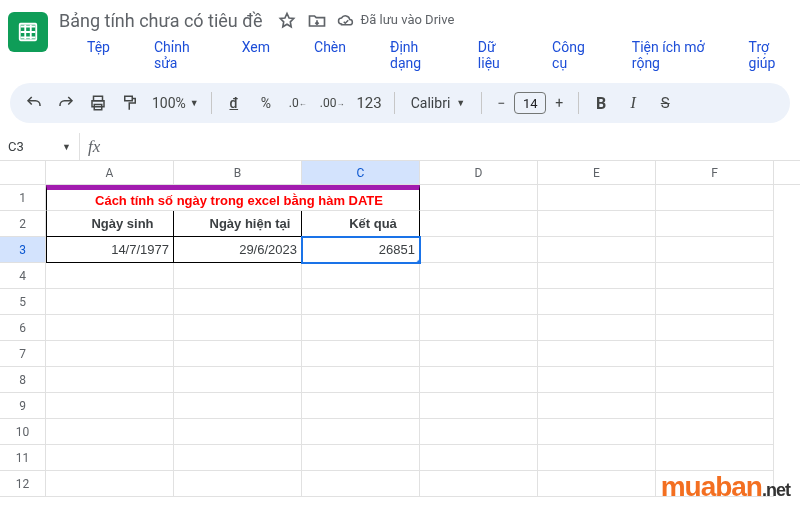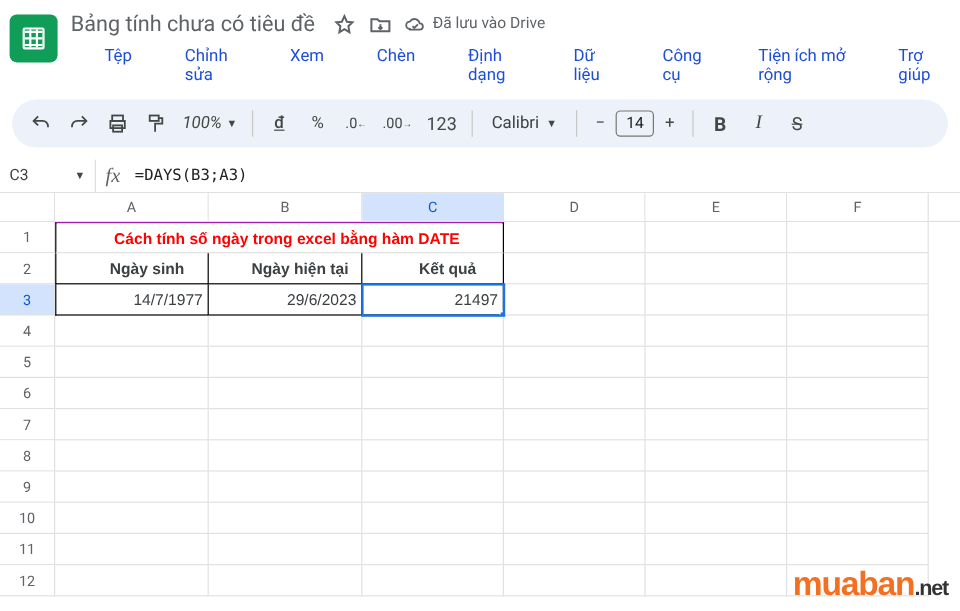--- a/index.html
+++ b/index.html
@@ -89,21 +89,20 @@
   .tbtn svg { width: 18px; height: 18px; }
   .sep {
     width: 1px; height: 22px; background: #c7c7c7;
     margin: 0 4px;
   }
   .zoom {
     font-size: 14px;
     color: #444746;
     display: flex; align-items: center; gap: 4px;
     padding: 0 4px;
-    font-style: italic;
   }
   .font-name {
     padding: 0 8px;
     font-size: 14px;
     min-width: 70px;
     display: flex; align-items: center; gap: 6px;
   }
   .font-size-group {
     display: flex; align-items: center; gap: 2px;
   }
@@ -234,21 +233,21 @@
     border-right: 1px solid #000;
     border-bottom: 1px solid #000;
     padding-left: 29px;
   }
   .data-cell {
     justify-content: flex-end;
     border-right: 1px solid #000;
     border-bottom: 1px solid #000;
   }
   .left-border { border-left: 1px solid #000; }
-  .top-border-dark { border-top: 1px solid #a21caf; padding-left: 16px; }
+  .top-border-dark { border-top: 5px solid #a21caf; padding-left: 16px; }
   
   .selected-cell {
     outline: 2px solid #1a73e8;
     outline-offset: -1px;
     z-index: 2;
   }
   .sel-handle {
     position: absolute;
     width: 7px; height: 7px;
     background: #1a73e8;
@@ -375,21 +374,20 @@
   <span class="tbtn italic">I</span>
   <span class="tbtn strike">S</span>
 </div>
 
 <div class="formula-row">
   <div class="name-box">
     <span>C3</span>
     <span class="dropdown-caret">▼</span>
   </div>
   <span class="fx">fx</span>
-  <span class="formula-input">=DAYS(B3;A3)</span>
 </div>
 
 <div class="sheet">
   <div class="col-headers">
     <div class="corner"></div>
     <div class="col-h cA">A</div>
     <div class="col-h cB">B</div>
     <div class="col-h cC active">C</div>
     <div class="col-h cD">D</div>
     <div class="col-h cE">E</div>
@@ -412,21 +410,21 @@
     <div class="cell cD"></div>
     <div class="cell cE"></div>
     <div class="cell cF"></div>
   </div>
 
   <div class="row">
     <div class="row-h active">3</div>
     <div class="cell cA data-cell left-border">14/7/1977</div>
     <div class="cell cB data-cell">29/6/2023</div>
     <div class="cell cC data-cell selected-cell">
-      <span>21497</span>
+      <span>26851</span>
       <span class="sel-handle"></span>
     </div>
     <div class="cell cD"></div>
     <div class="cell cE"></div>
     <div class="cell cF"></div>
   </div>
 
   <div class="row">
       <div class="row-h">4</div>
       <div class="cell cA"></div>

